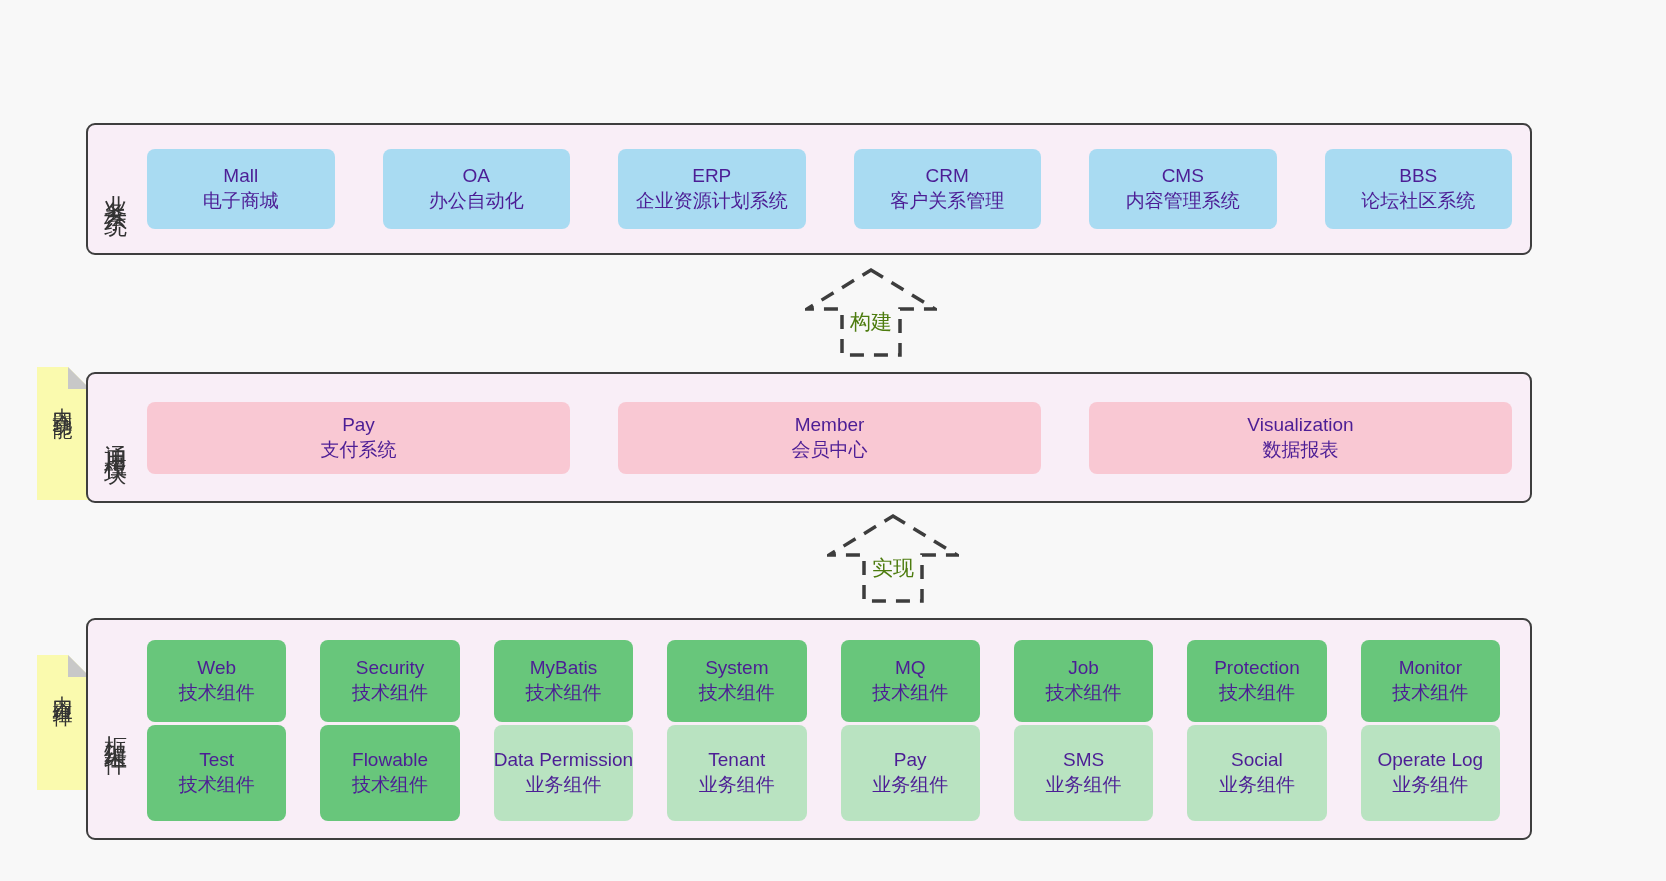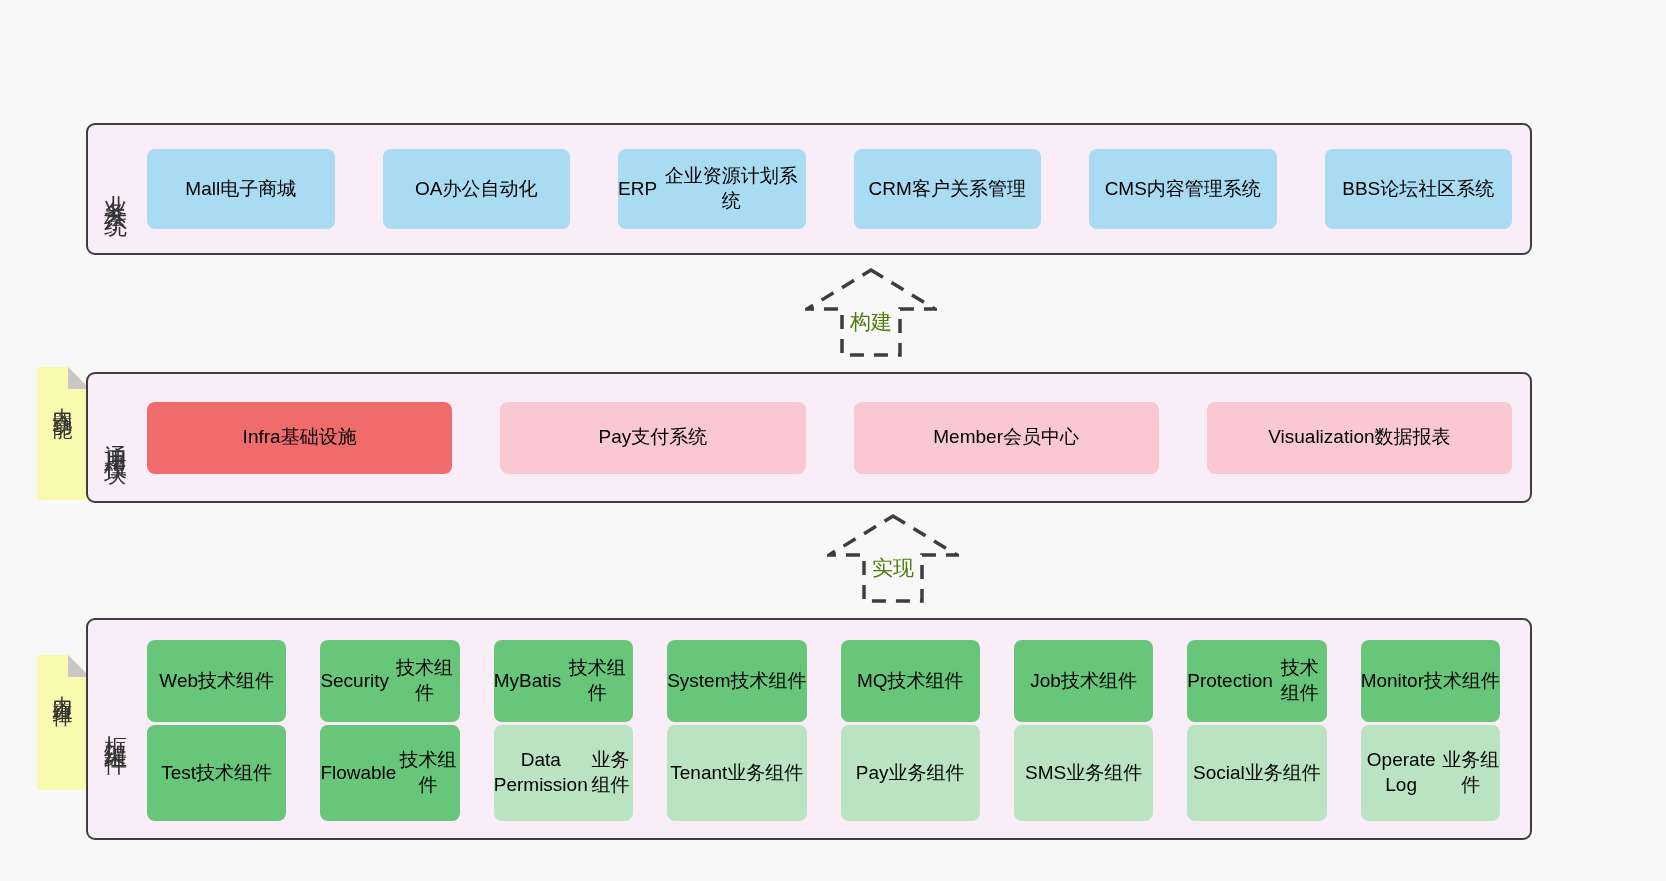--- a/index.html
+++ b/index.html
@@ -24,22 +24,22 @@
     position:absolute;left:59px;right:18px;top:50%;transform:translateY(-50%);
     display:flex;gap:48px;
   }
   .boxcol{
     position:absolute;left:59px;right:30px;top:20px;bottom:17px;
     display:flex;flex-direction:column;justify-content:space-between;
   }
   .boxcol .row{display:flex;gap:34px;}
   .box{
     flex:1;border-radius:8px;
-    display:flex;flex-direction:row;align-items:center;justify-content:center;
-    text-align:center;font-size:19px;line-height:1.3;color:#000000;
+    display:flex;flex-direction:column;align-items:center;justify-content:center;
+    text-align:center;font-size:19px;line-height:1.3;color:#4c1d95;
   }
   #panel-business .box{height:80px;}
   #panel-modules .box{height:72px;}
   #panel-components .row1 .box{height:82px;}
   #panel-components .row2 .box{height:96px;}
   .blue{background:#a9dbf2;}
   .red{background:#f06b6b;}
   .pink{background:#f9c8d3;}
   .green{background:#68c67b;}
   .lgreen{background:#b9e3c1;}
@@ -106,24 +106,20 @@
 
 <div class="sticky" id="sticky-features">
   <div class="fold-cut"></div>
   <div class="fold"></div>
   <div class="stext">内置功能</div>
 </div>
 
 <div class="panel" id="panel-modules">
   <div class="vlabel">通用模块</div>
   <div class="boxrow">
-    <div class="box red">
-      <div>Infra</div>
-      <div>基础设施</div>
-    </div>
     <div class="box pink">
       <div>Pay</div>
       <div>支付系统</div>
     </div>
     <div class="box pink">
       <div>Member</div>
       <div>会员中心</div>
     </div>
     <div class="box pink">
       <div>Visualization</div>

